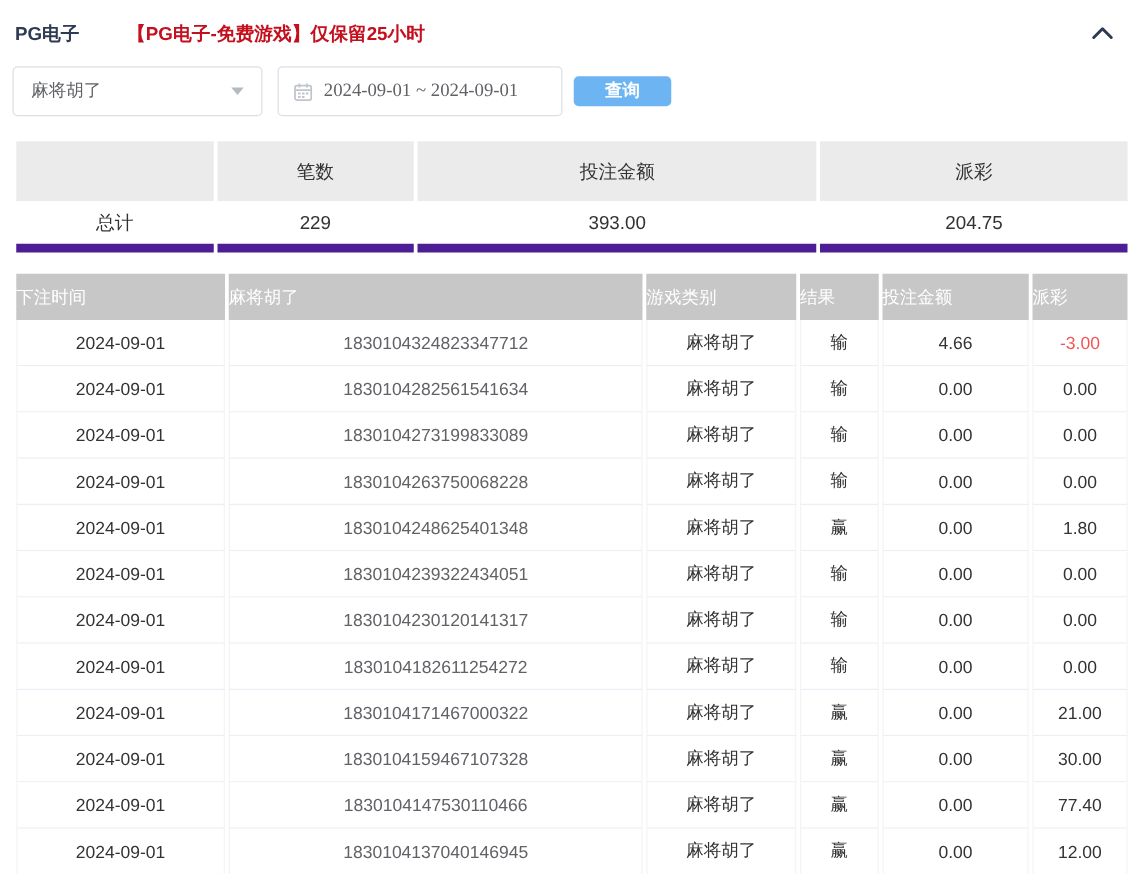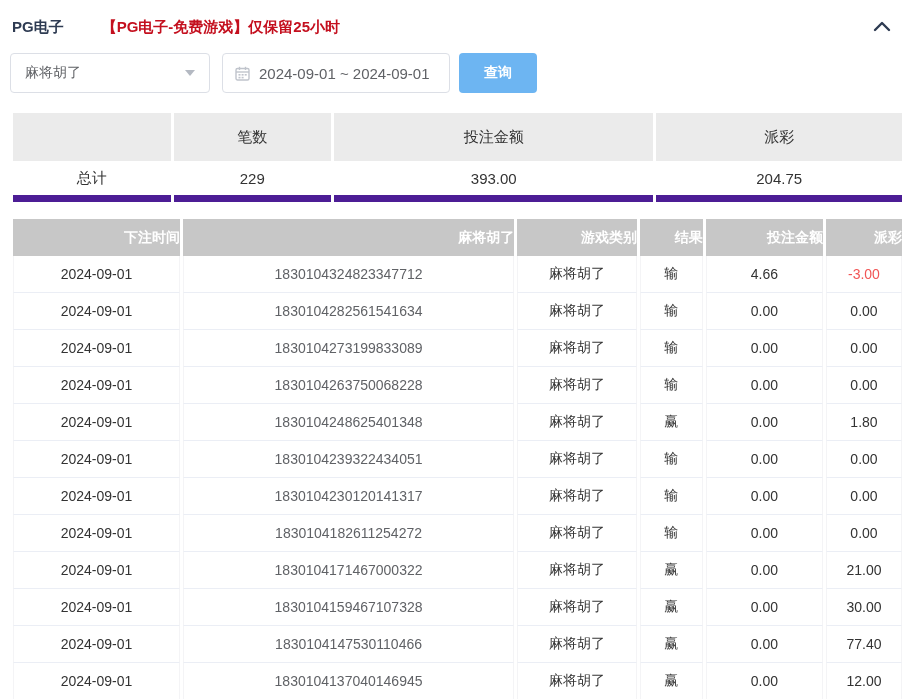--- a/index.html
+++ b/index.html
@@ -23,51 +23,51 @@
     display: flex; align-items: center; justify-content: space-between;
     padding: 0 14px; font-size: 14px; color: #606266; cursor: pointer; background: #fff;
   }
   .caret-down {
     width: 0; height: 0; border-left: 5px solid transparent; border-right: 5px solid transparent;
     border-top: 6px solid #b4b9c2;
   }
   .date-box {
     width: 228px; height: 40px; border: 1px solid #dcdfe6; border-radius: 4px;
     display: flex; align-items: center; margin-left: 12px;
-    padding: 12px 12px; font-size: 15px; color: #606266; cursor: pointer; background: #fff;
+    padding: 12px 12px; font-size: 15px; color: #606266; cursor: pointer; background: #fff; font-family: Liberation Serif, serif;
   }
   .date-box .cal { margin-right: 9px; display: flex; }
   .btn-group { display: flex; margin-left: 10px; }
   .btn-group .qbtn {
     width: 80px; height: 40px; background: #fff; border: 1px solid #dcdfe6;
     font-size: 14px; color: #c3c8d2; cursor: pointer;
     font-family: inherit;
   }
   .btn-group .qbtn + .qbtn { margin-left: -1px; }
   .btn-group .qbtn:first-child { border-radius: 4px 0 0 4px; }
   .btn-group .qbtn:last-child { border-radius: 0 4px 4px 0; }
   .btn-group .qbtn.active { color: #4da3f5; border-color: #7cb9ee; position: relative; z-index: 1; }
   .search-btn {
-    width: 78px; height: 40px; margin-left: 9px; border: none; border-radius: 4px;
+    width: 78px; height: 24px; margin-left: 9px; border: none; border-radius: 4px;
     background: #6db5f2; color: #fff; font-size: 14px; font-weight: 700; cursor: pointer;
     font-family: inherit;
   }
   
   table { border-collapse: separate; border-spacing: 3px 0; width: 895px; margin: 0 10px; table-layout: fixed; }
   .summary-table { margin-top: 20px; }
   .summary-table th {
     background: #ebebeb; height: 48px; font-weight: 400; font-size: 15px; color: #333; text-align: center;
   }
   .summary-table td {
     background: #fff; height: 41px; font-size: 15px; color: #333; text-align: center;
     border-bottom: 7px solid #4c1d95;
   }
   .data-table { margin-top: 17px; }
   .data-table th {
-    background: #c7c7c7; height: 37px; color: #fff; font-weight: 700; font-size: 14px; text-align: right;
+    background: #c7c7c7; height: 37px; color: #fff; font-weight: 400; font-size: 14px; text-align: left;
   }
   .data-table td {
     background: #fff; height: 37px; font-size: 14px; color: #333; text-align: center;
     border-bottom: 1px solid #ebeef5; border-left: 1px solid #f4f4f6; border-right: 1px solid #f4f4f6;
     overflow: hidden; white-space: nowrap;
   }
   .data-table td.cell-betno { color: #606266; }
   .data-table td.neg { color: #f15555; }
 </style>
 </head>

